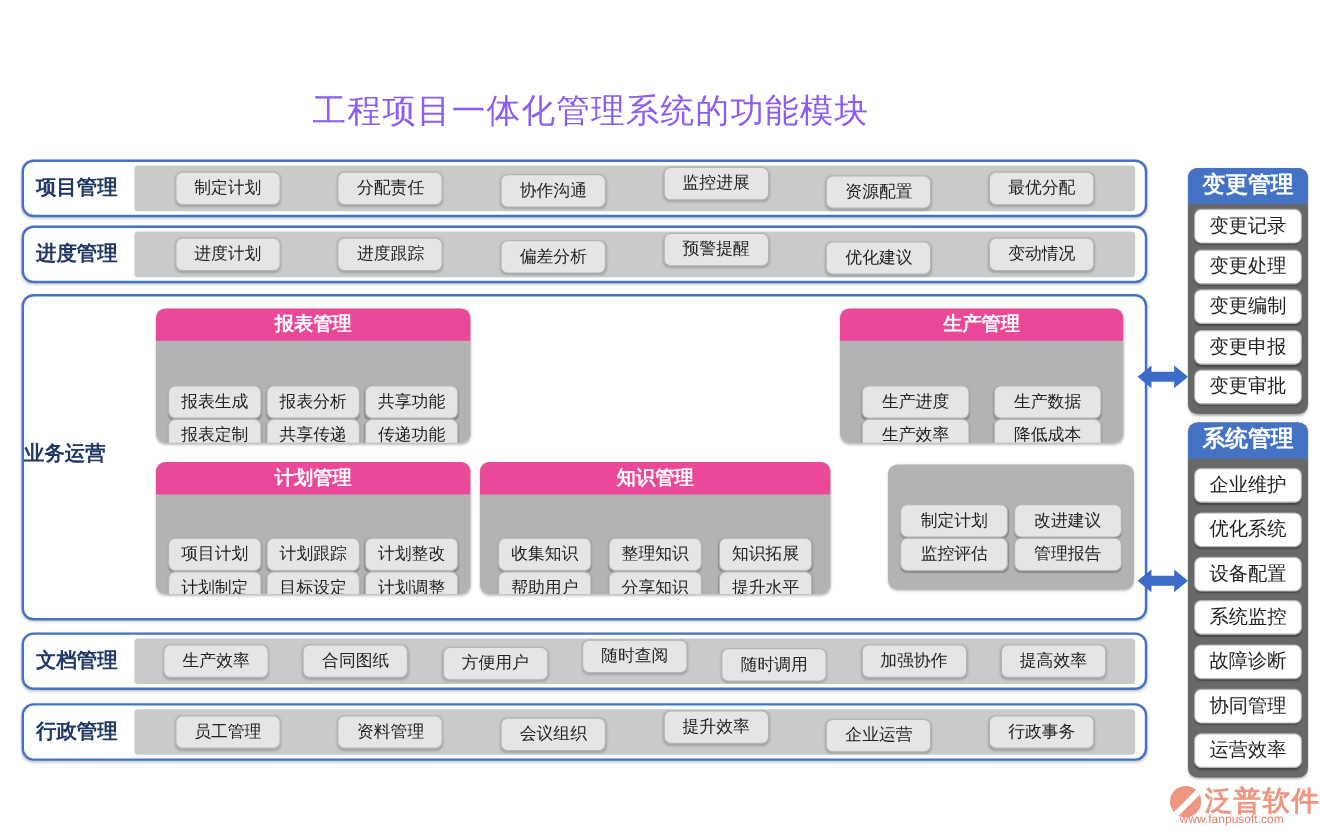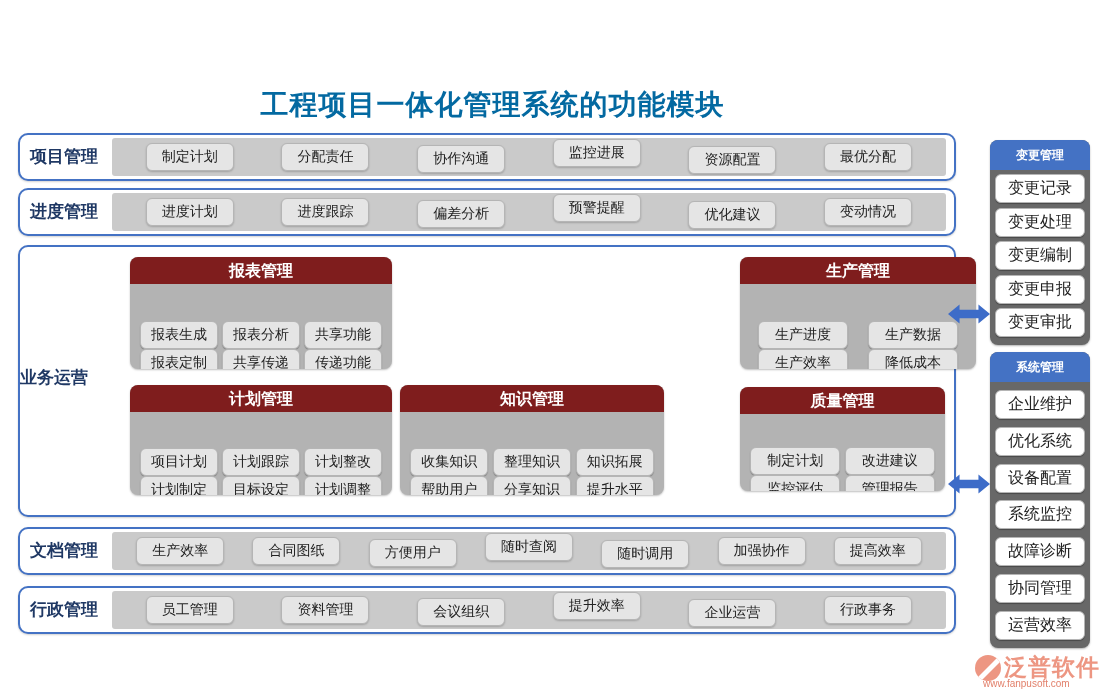--- a/index.html
+++ b/index.html
@@ -3,21 +3,21 @@
 <meta charset="utf-8">
 <style>
   html,body{margin:0;padding:0;}
   body{
     width:1100px;height:700px;position:relative;background:#ffffff;
     font-family:"Liberation Sans","DejaVu Sans",sans-serif;
     overflow:hidden;
   }
   .title{
     position:absolute;top:74px;left:0;width:985px;text-align:center;
-    font-size:28px;font-weight:bold;color:#0369a1;letter-spacing:1px;margin-top:12px;
+    font-size:28px;font-weight:normal;color:#8b5cf6;letter-spacing:1px;
   }
   
   .band{
     position:absolute;left:18px;width:938px;height:48px;background:#fff;
     border:2px solid #4472c4;border-radius:10px;box-sizing:border-box;
     box-shadow:0 1px 2px rgba(0,0,0,.18);
   }
   .band-label{
     position:absolute;left:10px;top:0;height:44px;line-height:44px;
     font-size:17px;font-weight:bold;color:#1f3864;white-space:nowrap;
@@ -43,41 +43,41 @@
   }
   .biz-label{
     position:absolute;left:20px;top:366px;font-size:17px;font-weight:bold;color:#1f3864;
   }
   .panel{
     position:absolute;background:#b3b3b3;border-radius:8px;overflow:hidden;
     box-shadow:0 1px 2px rgba(0,0,0,.25);
   }
   .p1{left:110px;top:10px;width:262px;height:112px;}
   .p2{left:380px;top:10px;width:307px;height:112px;}
-  .p3{left:720px;top:10px;width:236px;height:112px;}
+  .p3{left:680px;top:10px;width:236px;height:112px;}
   .p4{left:110px;top:138px;width:262px;height:110px;}
-  .p5{left:380px;top:138px;width:264px;height:110px;}
+  .p5{left:380px;top:138px;width:292px;height:110px;}
   .p6{left:720px;top:140px;width:205px;height:104px;}
   .panel-header{
-    height:27px;line-height:27px;background:#7f1d1d;color:#fff;text-align:center;
+    height:27px;line-height:27px;background:#ec4899;color:#fff;text-align:center;
     font-size:16px;font-weight:bold;
   }
   .panel-body{display:flex;flex-direction:column;justify-content:center;height:calc(100% - 27px);padding:4px 0 8px;box-sizing:border-box;margin-top:24px;}
   .panel-row{display:flex;justify-content:space-around;align-items:center;padding:0 8px;}
   .panel .chip{padding:4px 10px;box-shadow:0 1px 1px rgba(0,0,0,.25);}
   .p3 .chip,.p6 .chip{padding:4px 16px;}
   
   .side-box{
     position:absolute;left:990px;width:100px;background:#686868;border-radius:8px;
     box-sizing:border-box;display:flex;flex-direction:column;justify-content:space-between;
     padding:0 5px 8px;box-shadow:0 1px 2px rgba(0,0,0,.3);
   }
   .side-header{
     margin:0 -5px;height:30px;line-height:30px;background:#4472c4;color:#fff;
-    text-align:center;font-size:12px;font-weight:bold;border-radius:8px 8px 0 0;
+    text-align:center;font-size:19px;font-weight:bold;border-radius:8px 8px 0 0;
   }
   .side-chip{
     background:#fff;border:1px solid #b5b5b5;border-radius:6px;text-align:center;
     padding:3px 0;font-size:16px;color:#222;box-shadow:0 1px 1px rgba(0,0,0,.3);
   }
   .arrow{position:absolute;width:42px;height:26px;}
   .arrow svg{width:100%;height:100%;display:block;}
   
   .logo{position:absolute;left:975px;top:652px;display:flex;align-items:center;}
   .logo-icon{
@@ -173,21 +173,20 @@
         <span class="chip">知识拓展</span>
       </div>
       <div class="panel-row">
         <span class="chip">帮助用户</span>
         <span class="chip">分享知识</span>
         <span class="chip">提升水平</span>
       </div>
     </div>
   </div>
   <div class="panel p6">
-    <div class="panel-header">质量管理</div>
     <div class="panel-body">
       <div class="panel-row">
         <span class="chip">制定计划</span>
         <span class="chip">改进建议</span>
       </div>
       <div class="panel-row">
         <span class="chip">监控评估</span>
         <span class="chip">管理报告</span>
       </div>
     </div>

